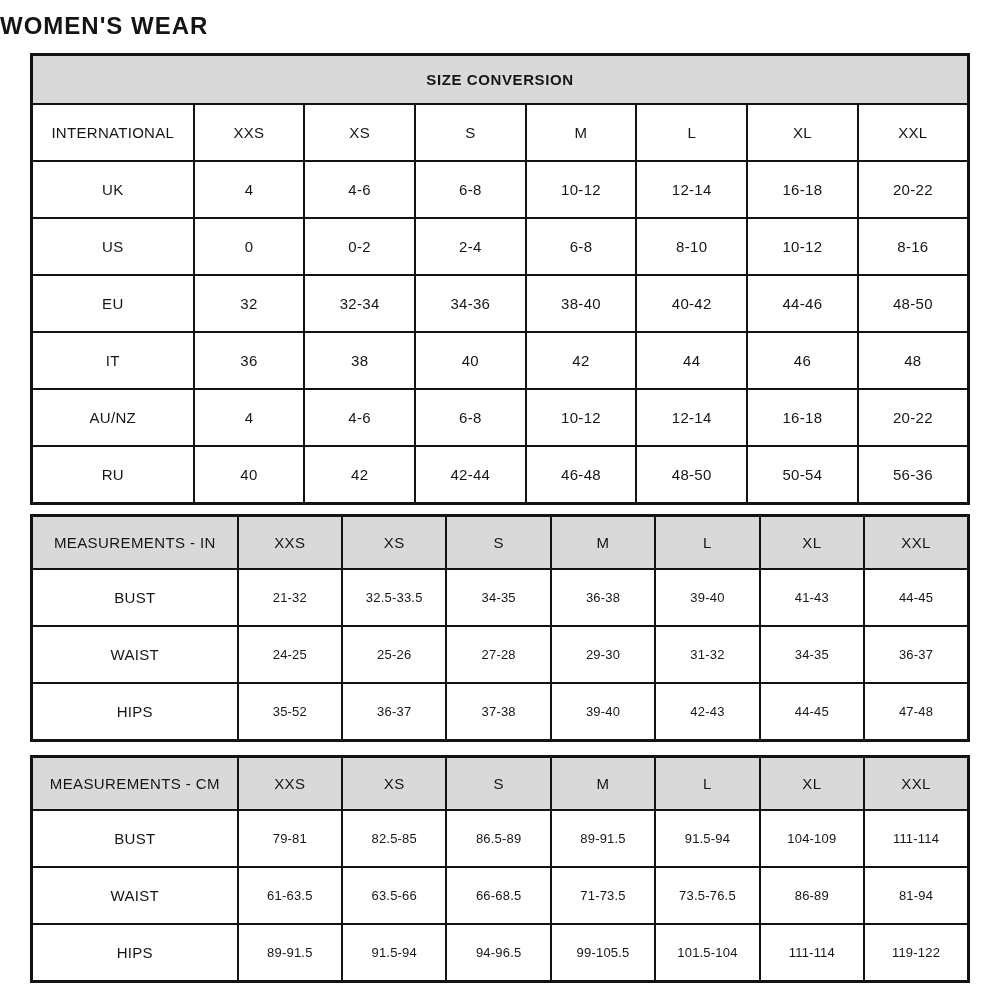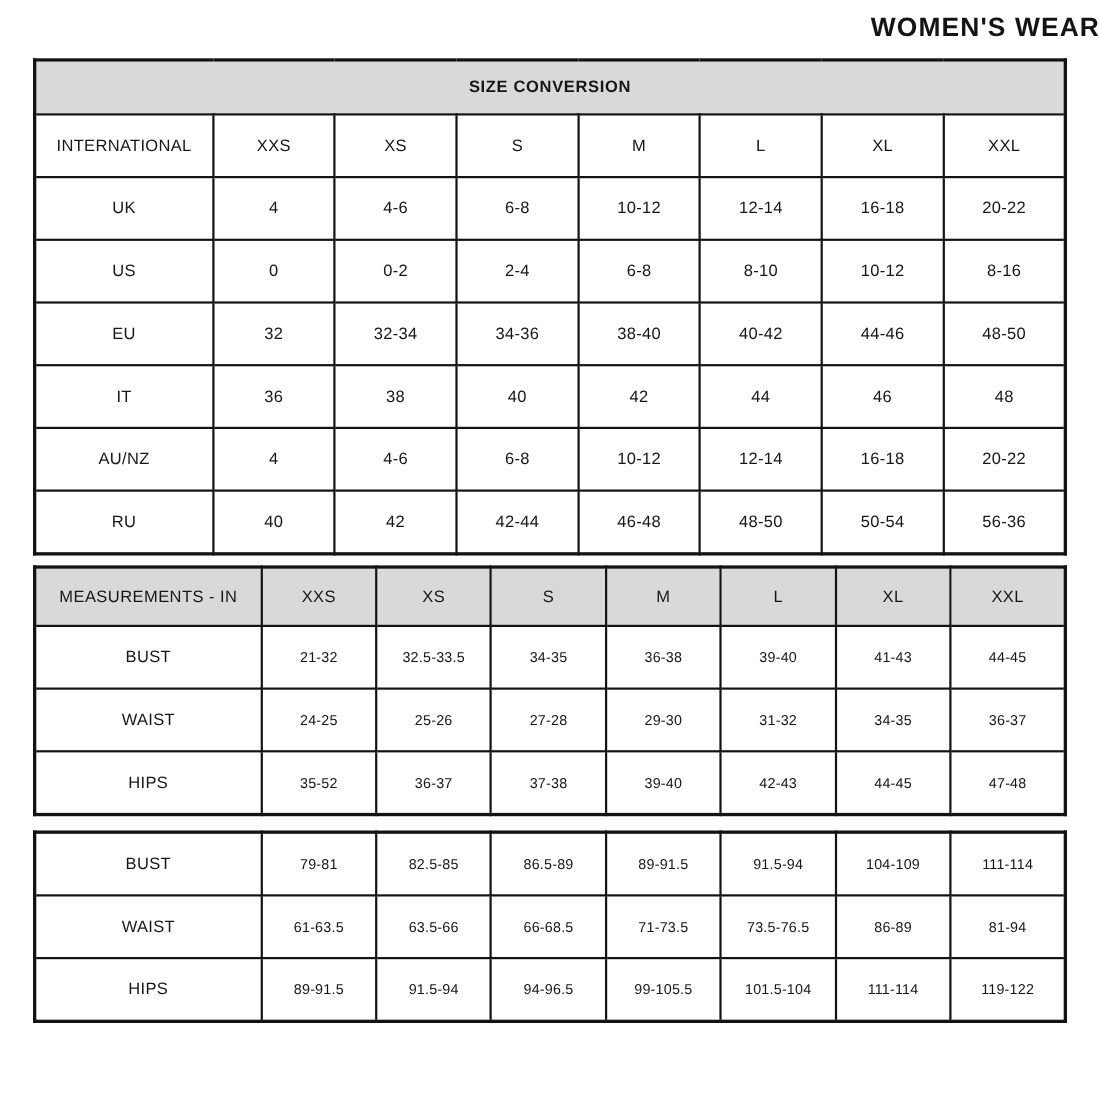--- a/index.html
+++ b/index.html
@@ -13,21 +13,21 @@
     overflow: hidden;
   }
   .page {
     width: 1000px;
     height: 1000px;
     box-sizing: border-box;
     padding-top: 12px;
   }
   .page-title {
     margin: 0 0 13px 0;
-    text-align: right;
+    text-align: left;
     font-size: 24px;
     font-weight: 700;
     letter-spacing: 1px;
     color: #141414;
   }
   table.tbl {
     border-collapse: collapse;
     table-layout: fixed;
     width: 940px;
     margin: 9px auto;
@@ -222,20 +222,30 @@
       <col style="width:11.143%">
         <col style="width:11.143%">
         <col style="width:11.143%">
       <col style="width:11.143%">
         <col style="width:11.143%">
         <col style="width:11.143%">
       <col style="width:11.143%">
     </colgroup>
     <tbody>
         <tr>
+          <td class="head-cell">MEASUREMENTS - CM</td>
+          <td class="head-cell">XXS</td>
+          <td class="head-cell">XS</td>
+          <td class="head-cell">S</td>
+          <td class="head-cell">M</td>
+          <td class="head-cell">L</td>
+          <td class="head-cell">XL</td>
+          <td class="head-cell">XXL</td>
+        </tr>
+        <tr>
           <td class="label-cell">BUST</td>
           <td class="val">79-81</td>
           <td class="val">82.5-85</td>
           <td class="val">86.5-89</td>
           <td class="val">89-91.5</td>
           <td class="val">91.5-94</td>
           <td class="val">104-109</td>
           <td class="val">111-114</td>
         </tr>
         <tr>

